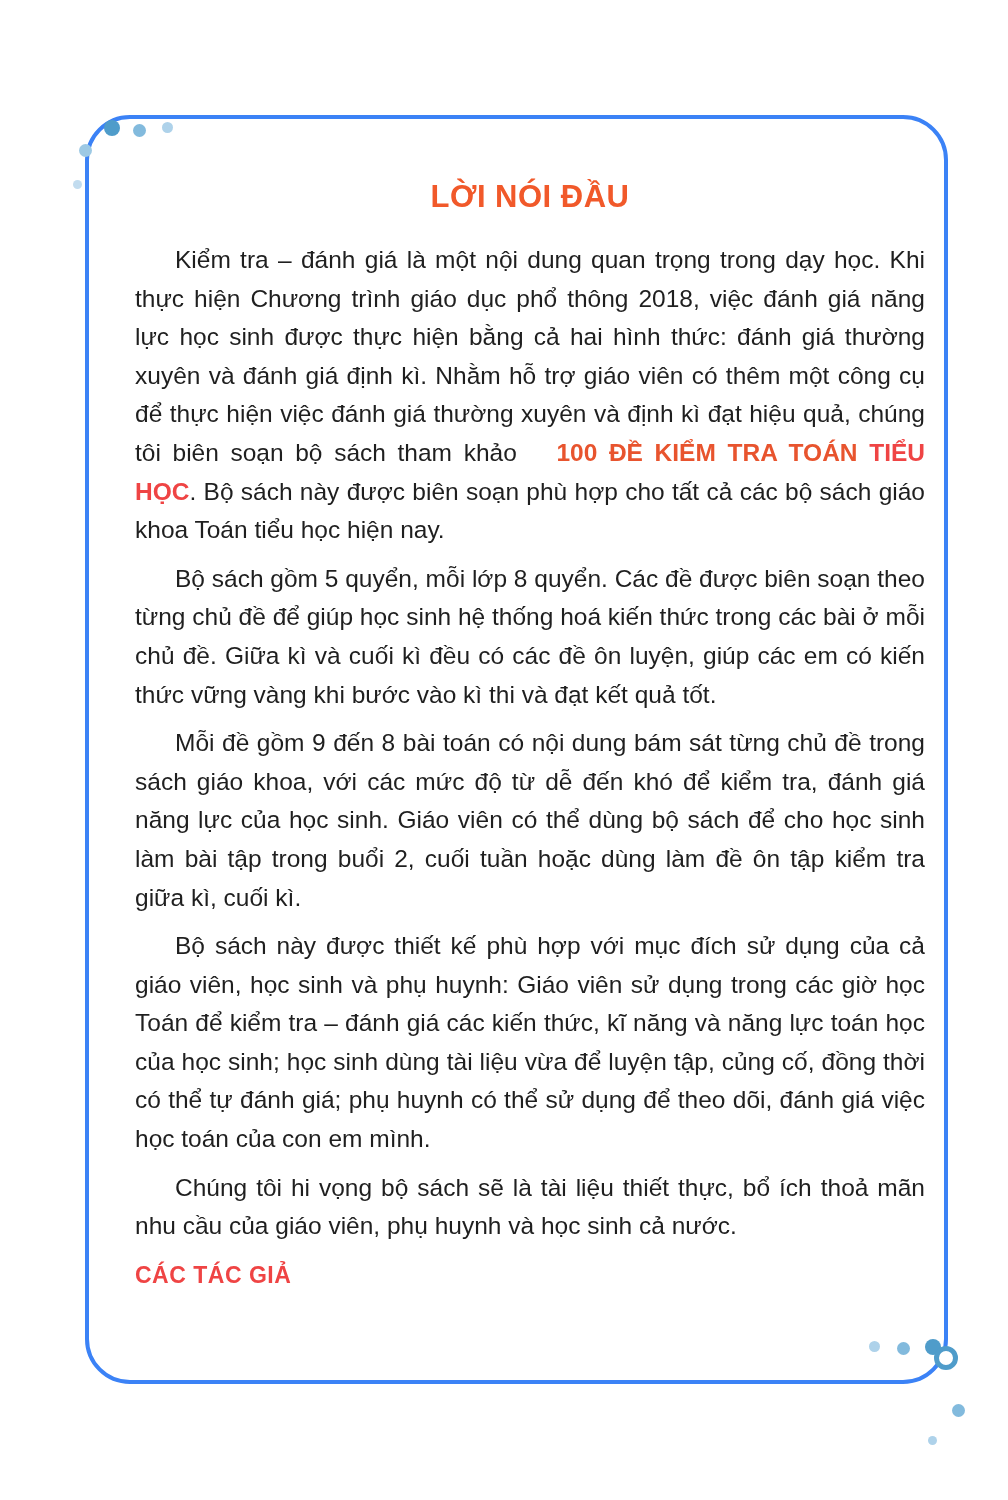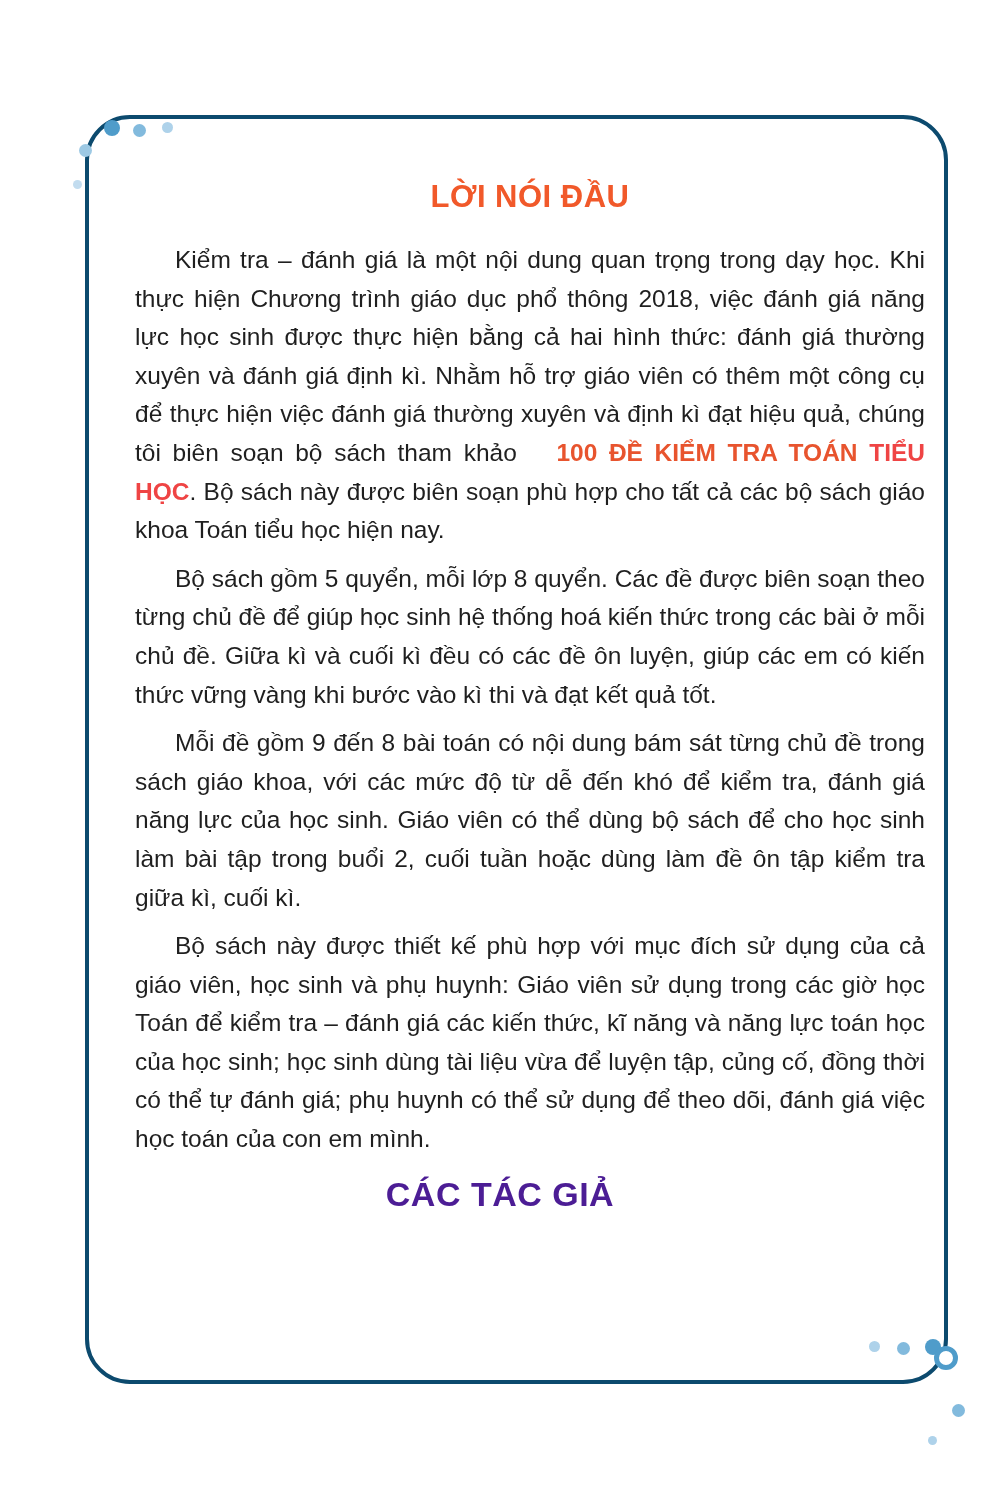--- a/index.html
+++ b/index.html
@@ -14,21 +14,21 @@
     font-family: "Liberation Sans", sans-serif;
     color: #1f1f1f;
     overflow: hidden;
   }
   .frame {
     position: absolute;
     left: 85px;
     top: 115px;
     width: 863px;
     height: 1269px;
-    border: 4px solid #0c4a6e;
+    border: 4px solid #3b82f6;
     border-radius: 45px;
     box-sizing: border-box;
     background: #ffffff;
   }
   .content {
     position: absolute;
     left: 46px;
     right: 19px;
     top: 60px;
   }
@@ -53,24 +53,24 @@
     font-weight: bold;
     margin-left: 28px;
   }
   .hl-purple {
     color: #ef4444;
     font-weight: bold;
   }
   .signature {
     margin-top: 16px;
     padding-right: 60px;
-    text-align: center;
-    font-size: 34px;
+    text-align: left;
+    font-size: 23px;
     font-weight: bold;
-    color: #4c1d95;
+    color: #ef4444;
     letter-spacing: 0.5px;
   }
   .dot {
     position: absolute;
     border-radius: 50%;
   }
   .d1  { left: 104px; top: 120px; width: 16px; height: 16px; background: #4f9cca; }
   .d2  { left: 133px; top: 124px; width: 13px; height: 13px; background: #82badd; }
   .d3  { left: 162px; top: 122px; width: 11px; height: 11px; background: #aed2ea; }
   .d4  { left: 79px;  top: 144px; width: 13px; height: 13px; background: #9dc9e4; z-index: 2; }
@@ -94,20 +94,21 @@
       <h1 class="title">LỜI NÓI ĐẦU</h1>
 
       <p class="para"><span>Kiểm tra – đánh giá là một nội dung quan trọng trong dạy học. Khi thực hiện Chương trình giáo dục phổ thông 2018, việc đánh giá năng lực học sinh được thực hiện bằng cả hai hình thức: đánh giá thường xuyên và đánh giá định kì. Nhằm hỗ trợ giáo viên có thêm một công cụ để thực hiện việc đánh giá thường xuyên và định kì đạt hiệu quả, chúng tôi biên soạn bộ sách tham khảo </span><span class="hl-orange">100 ĐỀ KIỂM TRA TOÁN </span><span class="hl-purple">TIỂU HỌC</span><span>. Bộ sách này được biên soạn phù hợp cho tất cả các bộ sách giáo khoa Toán tiểu học hiện nay.</span></p>
 
       <p class="para">Bộ sách gồm 5 quyển, mỗi lớp 8 quyển. Các đề được biên soạn theo từng chủ đề để giúp học sinh hệ thống hoá kiến thức trong các bài ở mỗi chủ đề. Giữa kì và cuối kì đều có các đề ôn luyện, giúp các em có kiến thức vững vàng khi bước vào kì thi và đạt kết quả tốt.</p>
 
       <p class="para">Mỗi đề gồm 9 đến 8 bài toán có nội dung bám sát từng chủ đề trong sách giáo khoa, với các mức độ từ dễ đến khó để kiểm tra, đánh giá năng lực của học sinh. Giáo viên có thể dùng bộ sách để cho học sinh làm bài tập trong buổi 2, cuối tuần hoặc dùng làm đề ôn tập kiểm tra giữa kì, cuối kì.</p>
 
       <p class="para">Bộ sách này được thiết kế phù hợp với mục đích sử dụng của cả giáo viên, học sinh và phụ huynh: Giáo viên sử dụng trong các giờ học Toán để kiểm tra – đánh giá các kiến thức, kĩ năng và năng lực toán học của học sinh; học sinh dùng tài liệu vừa để luyện tập, củng cố, đồng thời có thể tự đánh giá; phụ huynh có thể sử dụng để theo dõi, đánh giá việc học toán của con em mình.</p>
 
+      <p class="para">Chúng tôi hi vọng bộ sách sẽ là tài liệu thiết thực, bổ ích thoả mãn nhu cầu của giáo viên, phụ huynh và học sinh cả nước.</p>
 
       <div class="signature">CÁC TÁC GIẢ</div>
 
     </div>
   </div>
 
   <div class="dot d1"></div>
   <div class="dot d2"></div>
   <div class="dot d3"></div>
   <div class="dot d4"></div>

